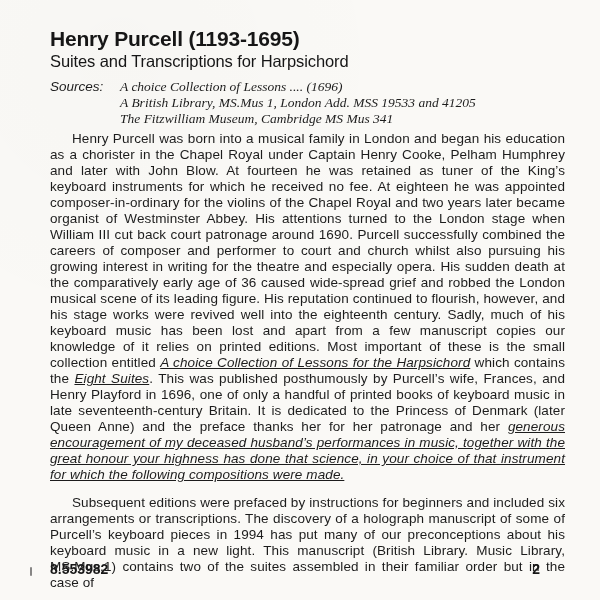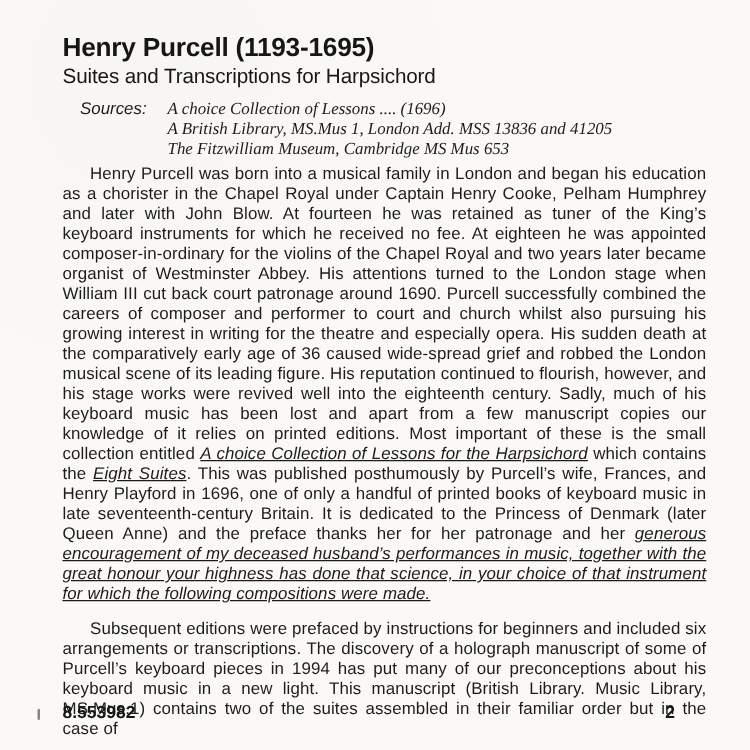--- a/index.html
+++ b/index.html
@@ -40,21 +40,21 @@
     font-size: 16.5px;
     line-height: 19px;
     font-weight: normal;
     color: #161616;
     letter-spacing: -0.1px;
     margin: 1px 0 0 0;
   }
   .sources {
     position: absolute;
     top: 79px;
-    left: 64px;
+    left: 50px;
     right: 34px;
     display: flex;
     font-size: 13.5px;
     line-height: 16px;
     font-style: italic;
     color: #1d1d1d;
   }
   .sources-label {
     width: 70px;
     flex: 0 0 70px;
@@ -117,22 +117,22 @@
 
   <div class="header">
     <h1 class="title">Henry Purcell (1193-1695)</h1>
     <h2 class="subtitle">Suites and Transcriptions for Harpsichord</h2>
   </div>
 
   <div class="sources">
     <span class="sources-label">Sources:</span>
     <span class="sources-list">
       <span class="source-item">A choice Collection of Lessons .... (1696)</span>
-      <span class="source-item">A British Library, MS.Mus 1, London Add. MSS 13836 and 41205</span>
-      <span class="source-item">The Fitzwilliam Museum, Cambridge MS Mus 653</span>
+      <span class="source-item">A British Library, MS.Mus 1, London Add. MSS 19533 and 41205</span>
+      <span class="source-item">The Fitzwilliam Museum, Cambridge MS Mus 341</span>
     </span>
   </div>
 
   <div class="body-text">
     <p><span>Henry Purcell was born into a musical family in London and began his education as a chorister in the Chapel Royal under Captain Henry Cooke, Pelham Humphrey and later with John Blow. At fourteen he was retained as tuner of the King’s keyboard instruments for which he received no fee. At eighteen he was appointed composer-in-ordinary for the violins of the Chapel Royal and two years later became organist of Westminster Abbey. His attentions turned to the London stage when William III cut back court patronage around 1690. Purcell successfully combined the careers of composer and performer to court and church whilst also pursuing his growing interest in writing for the theatre and especially opera. His sudden death at the comparatively early age of 36 caused wide-spread grief and robbed the London musical scene of its leading figure. His reputation continued to flourish, however, and his stage works were revived well into the eighteenth century. Sadly, much of his keyboard music has been lost and apart from a few manuscript copies our knowledge of it relies on printed editions. Most important of these is the small collection entitled </span><span class="it">A choice Collection of Lessons for the Harpsichord</span><span> which contains the </span><span class="it">Eight Suites</span><span>. This was published posthumously by Purcell’s wife, Frances, and Henry Playford in 1696, one of only a handful of printed books of keyboard music in late seventeenth-century Britain. It is dedicated to the Princess of Denmark (later Queen Anne) and the preface thanks her for her patronage and her </span><span class="it">generous encouragement of my deceased husband’s performances in music, together with the great honour your highness has done that science, in your choice of that instrument for which the following compositions were made.</span></p>
     <p><span>Subsequent editions were prefaced by instructions for beginners and included six arrangements or transcriptions. The discovery of a holograph manuscript of some of Purcell’s keyboard pieces in 1994 has put many of our preconceptions about his keyboard music in a new light. This manuscript (British Library. Music Library, MS.Mus.1) contains two of the suites assembled in their familiar order but in the case of</span></p>
   </div>
 
   <div class="footer">
     <span>8.553982</span>

